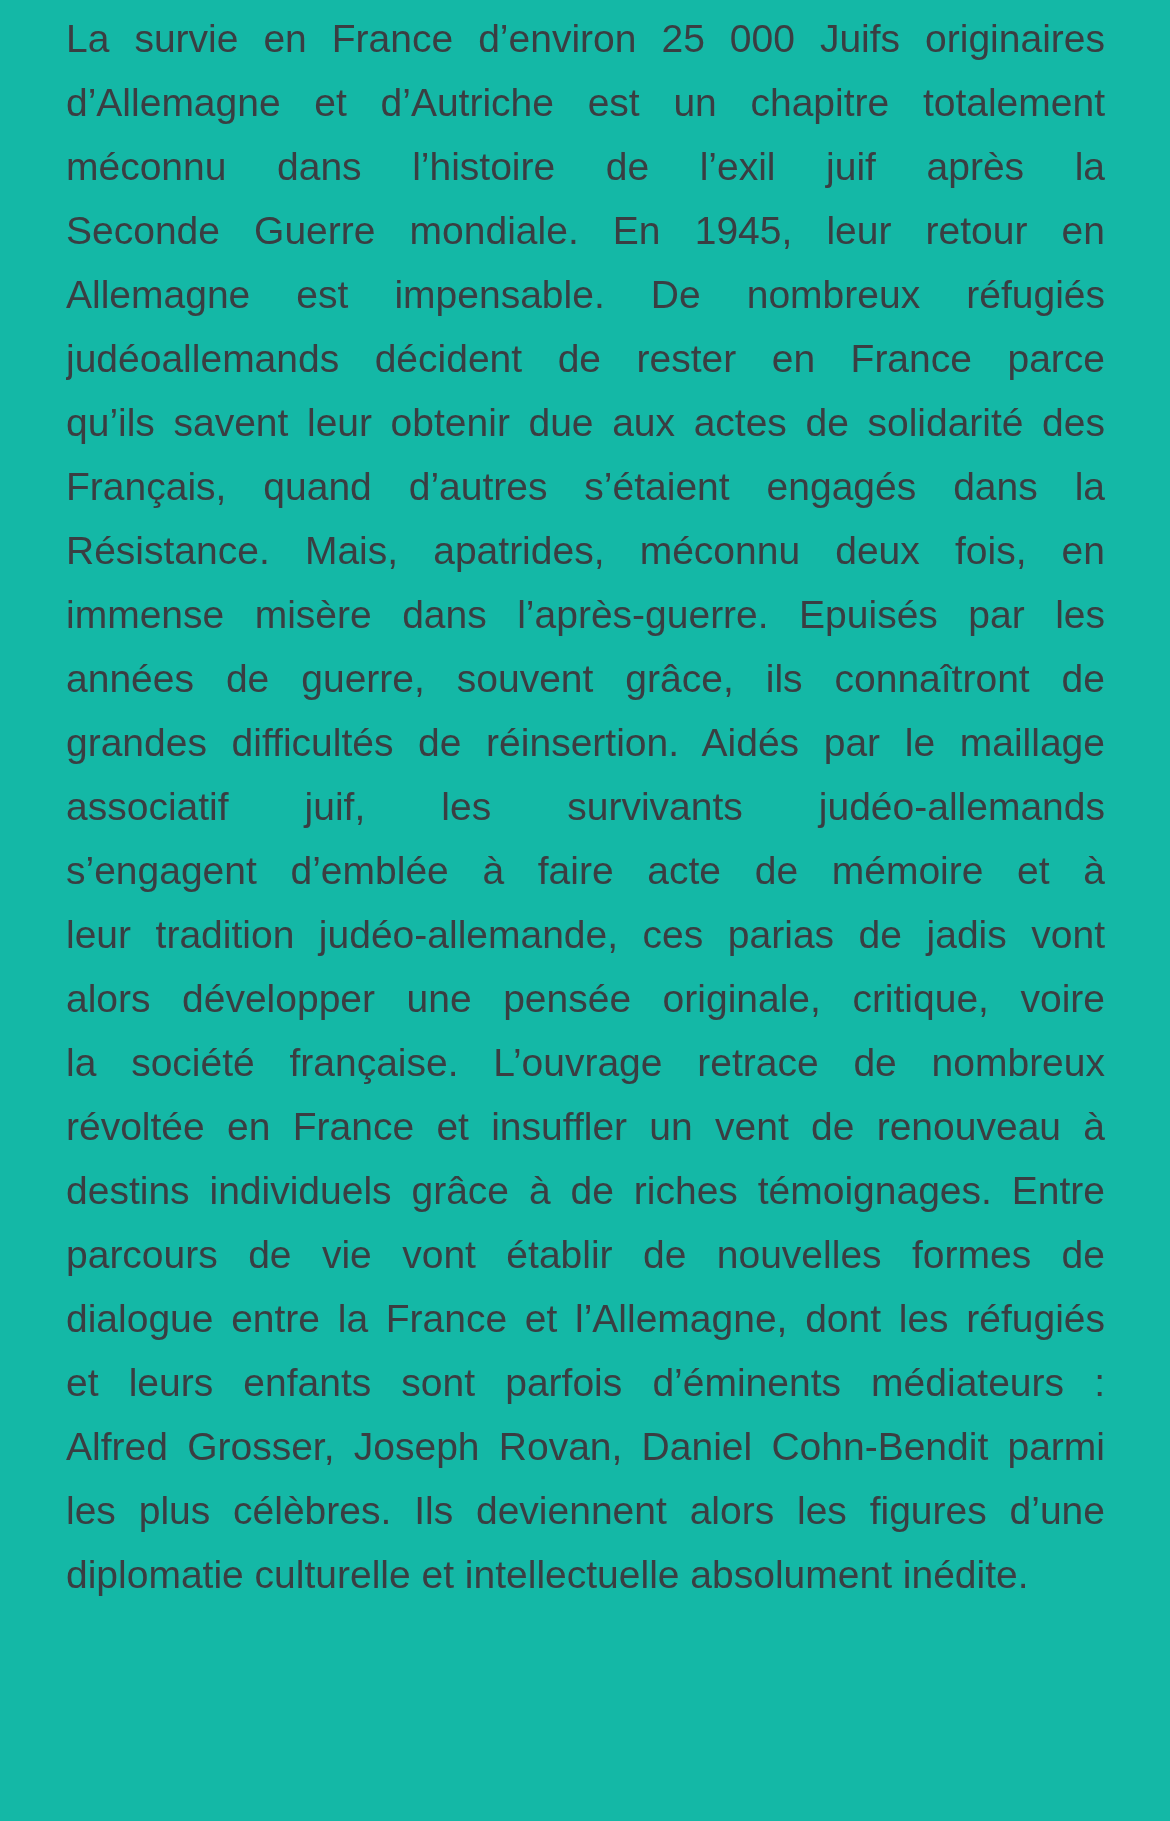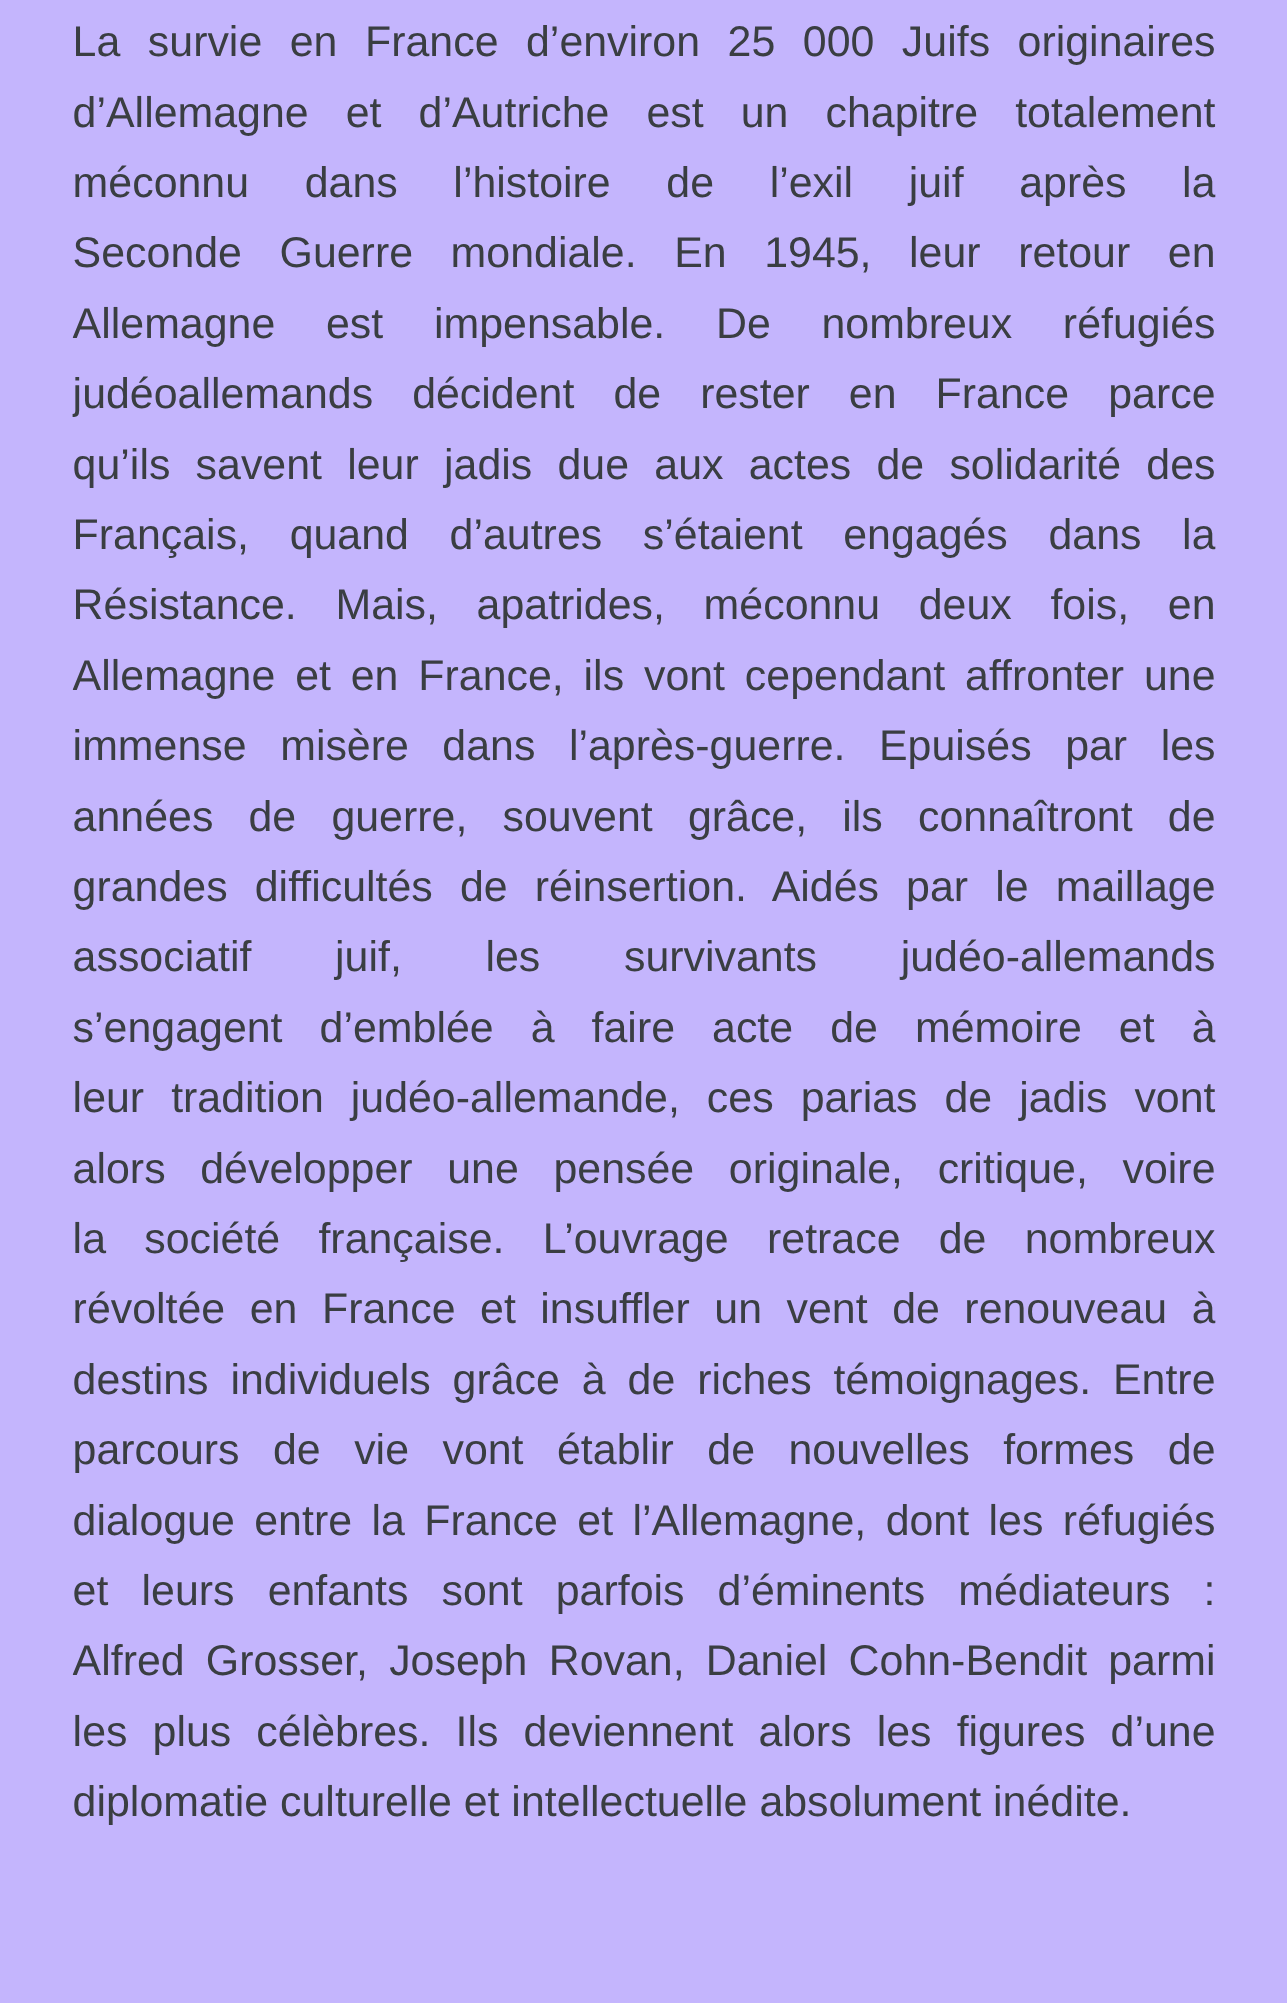--- a/index.html
+++ b/index.html
@@ -4,21 +4,21 @@
 <style>
   html, body {
     margin: 0;
     padding: 0;
     background: #ffffff;
   }
   .page {
     position: relative;
     width: 1170px;
     height: 1821px;
-    background: #c4b5fd;
+    background: #14b8a6;
     box-sizing: border-box;
     padding: 7px 65px 0 66px;
     overflow: hidden;
   }
   .description {
     font-family: "Liberation Sans", "DejaVu Sans", sans-serif;
     font-weight: 300;
     font-size: 39px;
     line-height: 64px;
     color: #3a3e42;
@@ -39,24 +39,23 @@
 <body>
 
 <main class="page">
   <article class="description">
       <div class="text-line">La survie en France d’environ 25 000 Juifs originaires</div>
       <div class="text-line">d’Allemagne et d’Autriche est un chapitre totalement</div>
       <div class="text-line">méconnu dans l’histoire de l’exil juif après la</div>
       <div class="text-line">Seconde Guerre mondiale. En 1945, leur retour en</div>
       <div class="text-line">Allemagne est impensable. De nombreux réfugiés</div>
       <div class="text-line">judéoallemands décident de rester en France parce</div>
-      <div class="text-line">qu’ils savent leur jadis due aux actes de solidarité des</div>
+      <div class="text-line">qu’ils savent leur obtenir due aux actes de solidarité des</div>
       <div class="text-line">Français, quand d’autres s’étaient engagés dans la</div>
       <div class="text-line">Résistance. Mais, apatrides, méconnu deux fois, en</div>
-      <div class="text-line">Allemagne et en France, ils vont cependant affronter une</div>
       <div class="text-line">immense misère dans l’après-guerre. Epuisés par les</div>
       <div class="text-line">années de guerre, souvent grâce, ils connaîtront de</div>
       <div class="text-line">grandes difficultés de réinsertion. Aidés par le maillage</div>
       <div class="text-line">associatif juif, les survivants judéo-allemands</div>
       <div class="text-line">s’engagent d’emblée à faire acte de mémoire et à</div>
       <div class="text-line">leur tradition judéo-allemande, ces parias de jadis vont</div>
       <div class="text-line">alors développer une pensée originale, critique, voire</div>
       <div class="text-line">la société française. L’ouvrage retrace de nombreux</div>
       <div class="text-line">révoltée en France et insuffler un vent de renouveau à</div>
       <div class="text-line">destins individuels grâce à de riches témoignages. Entre</div>

